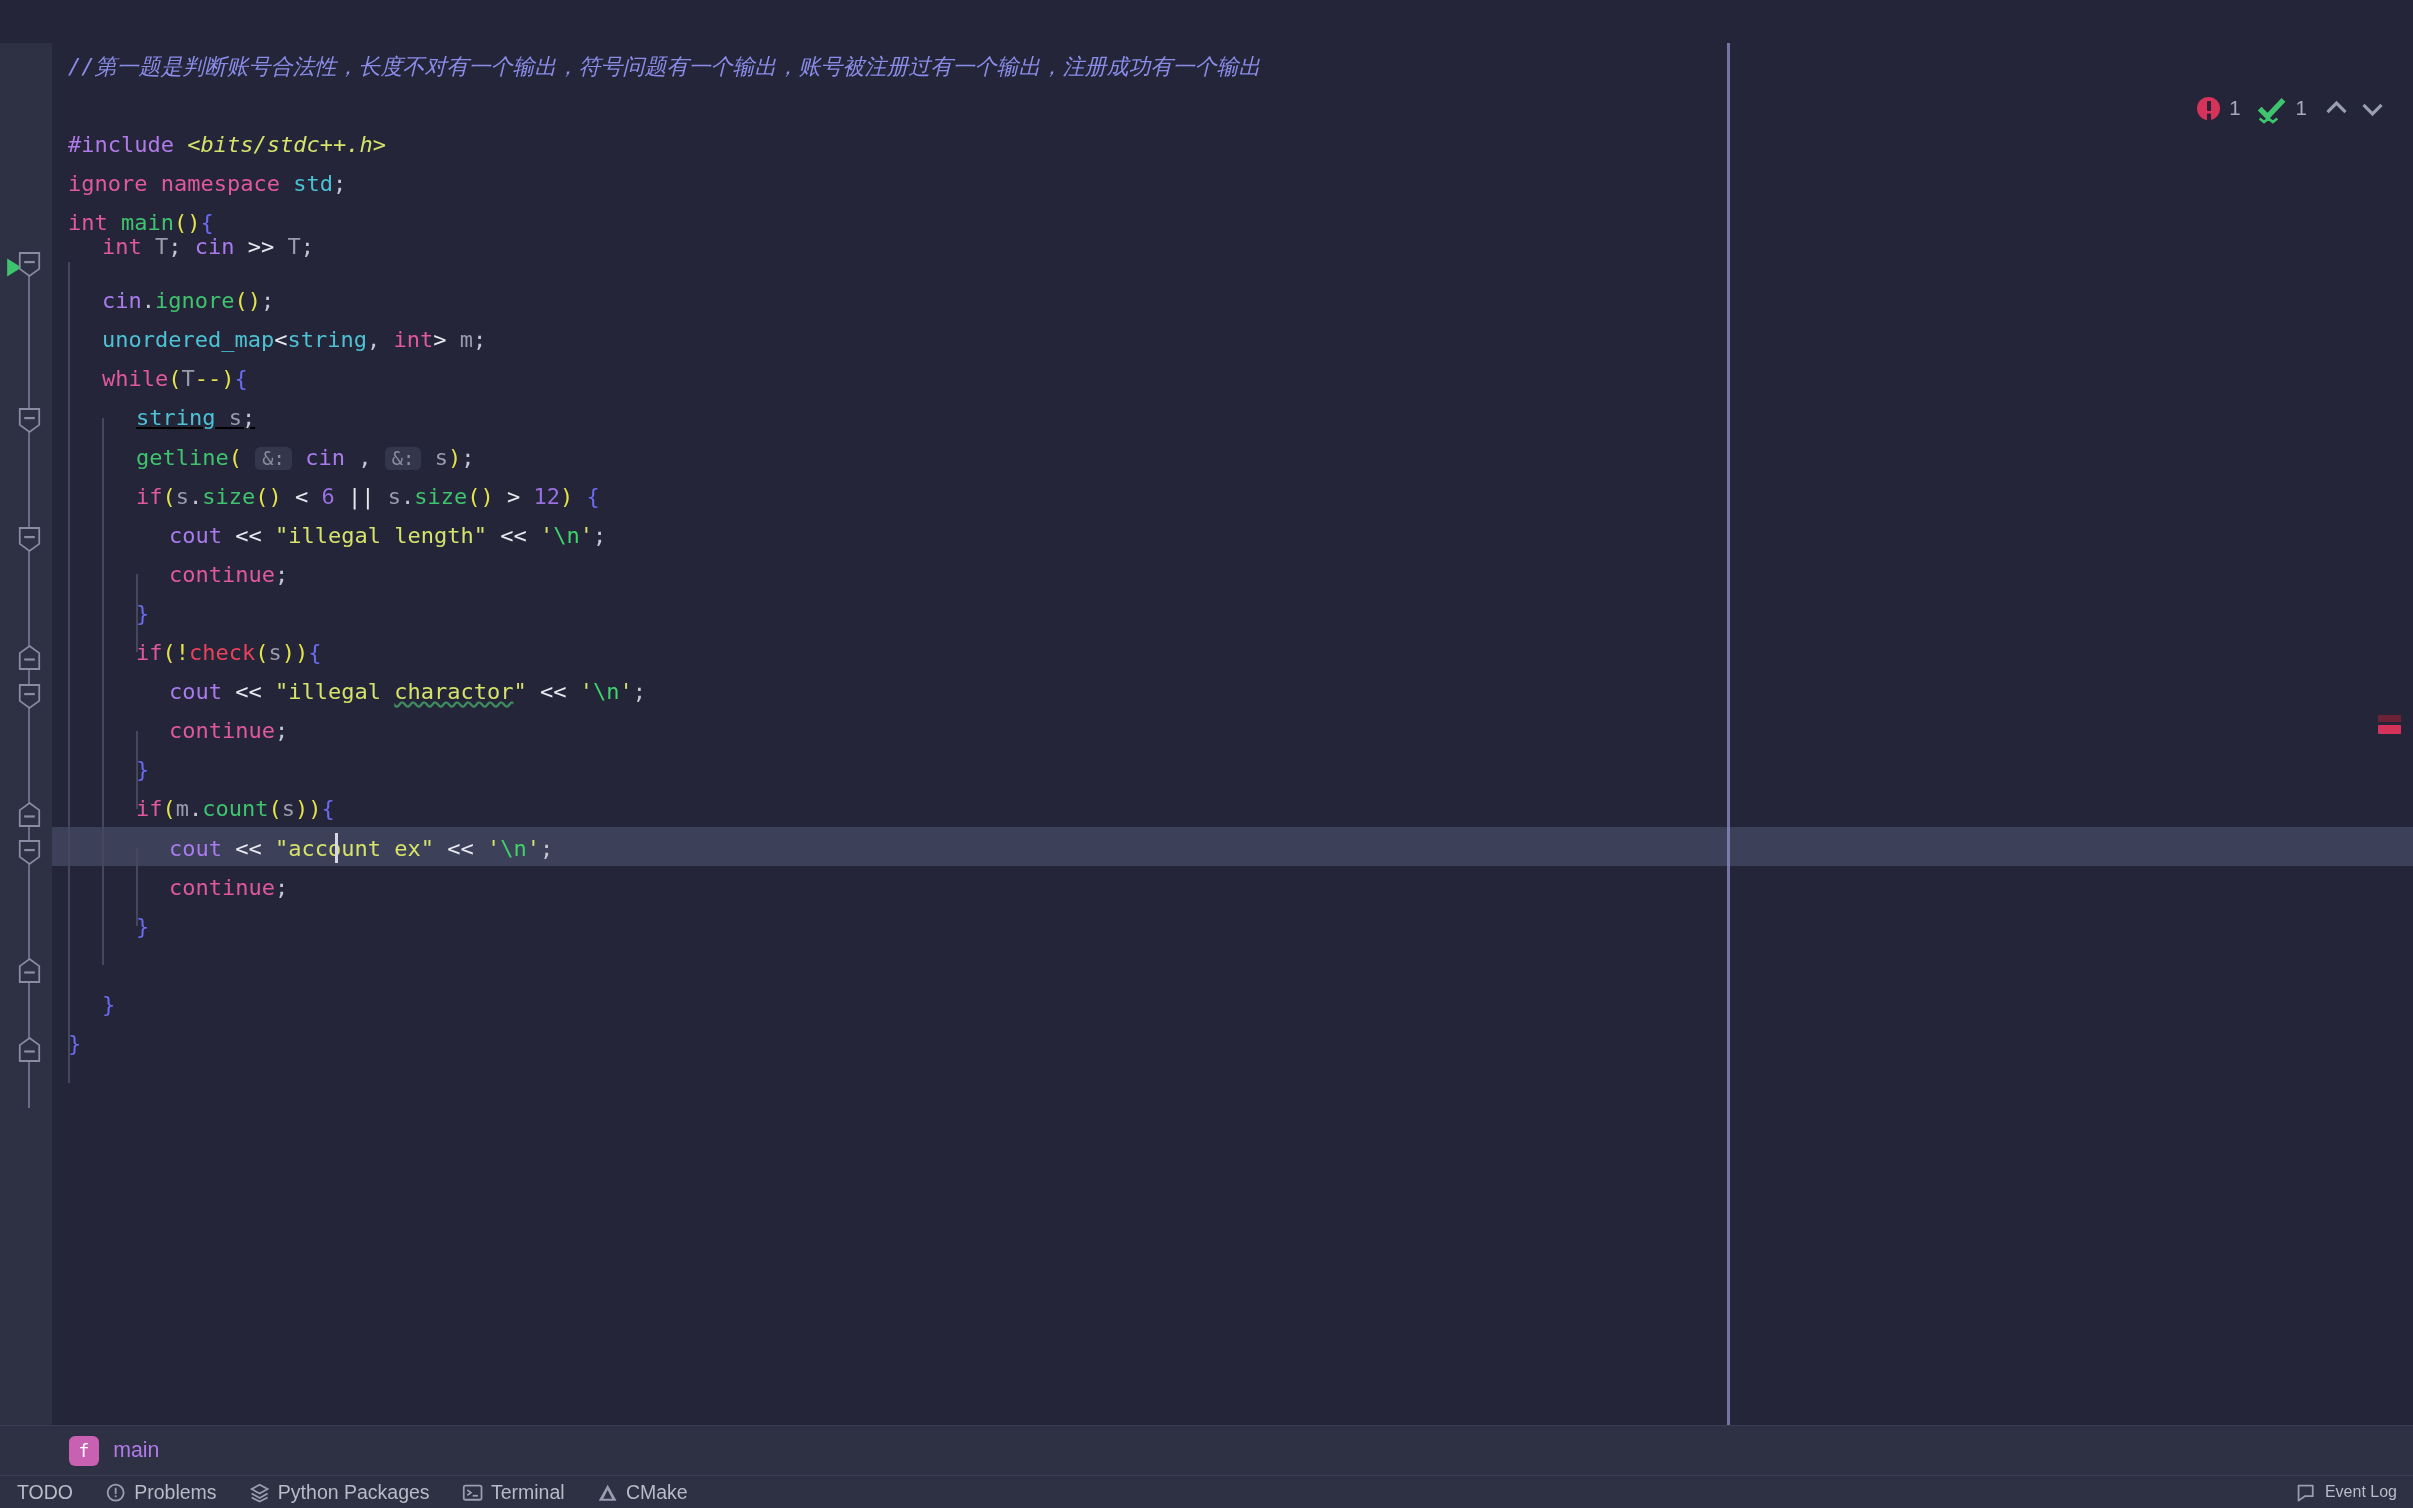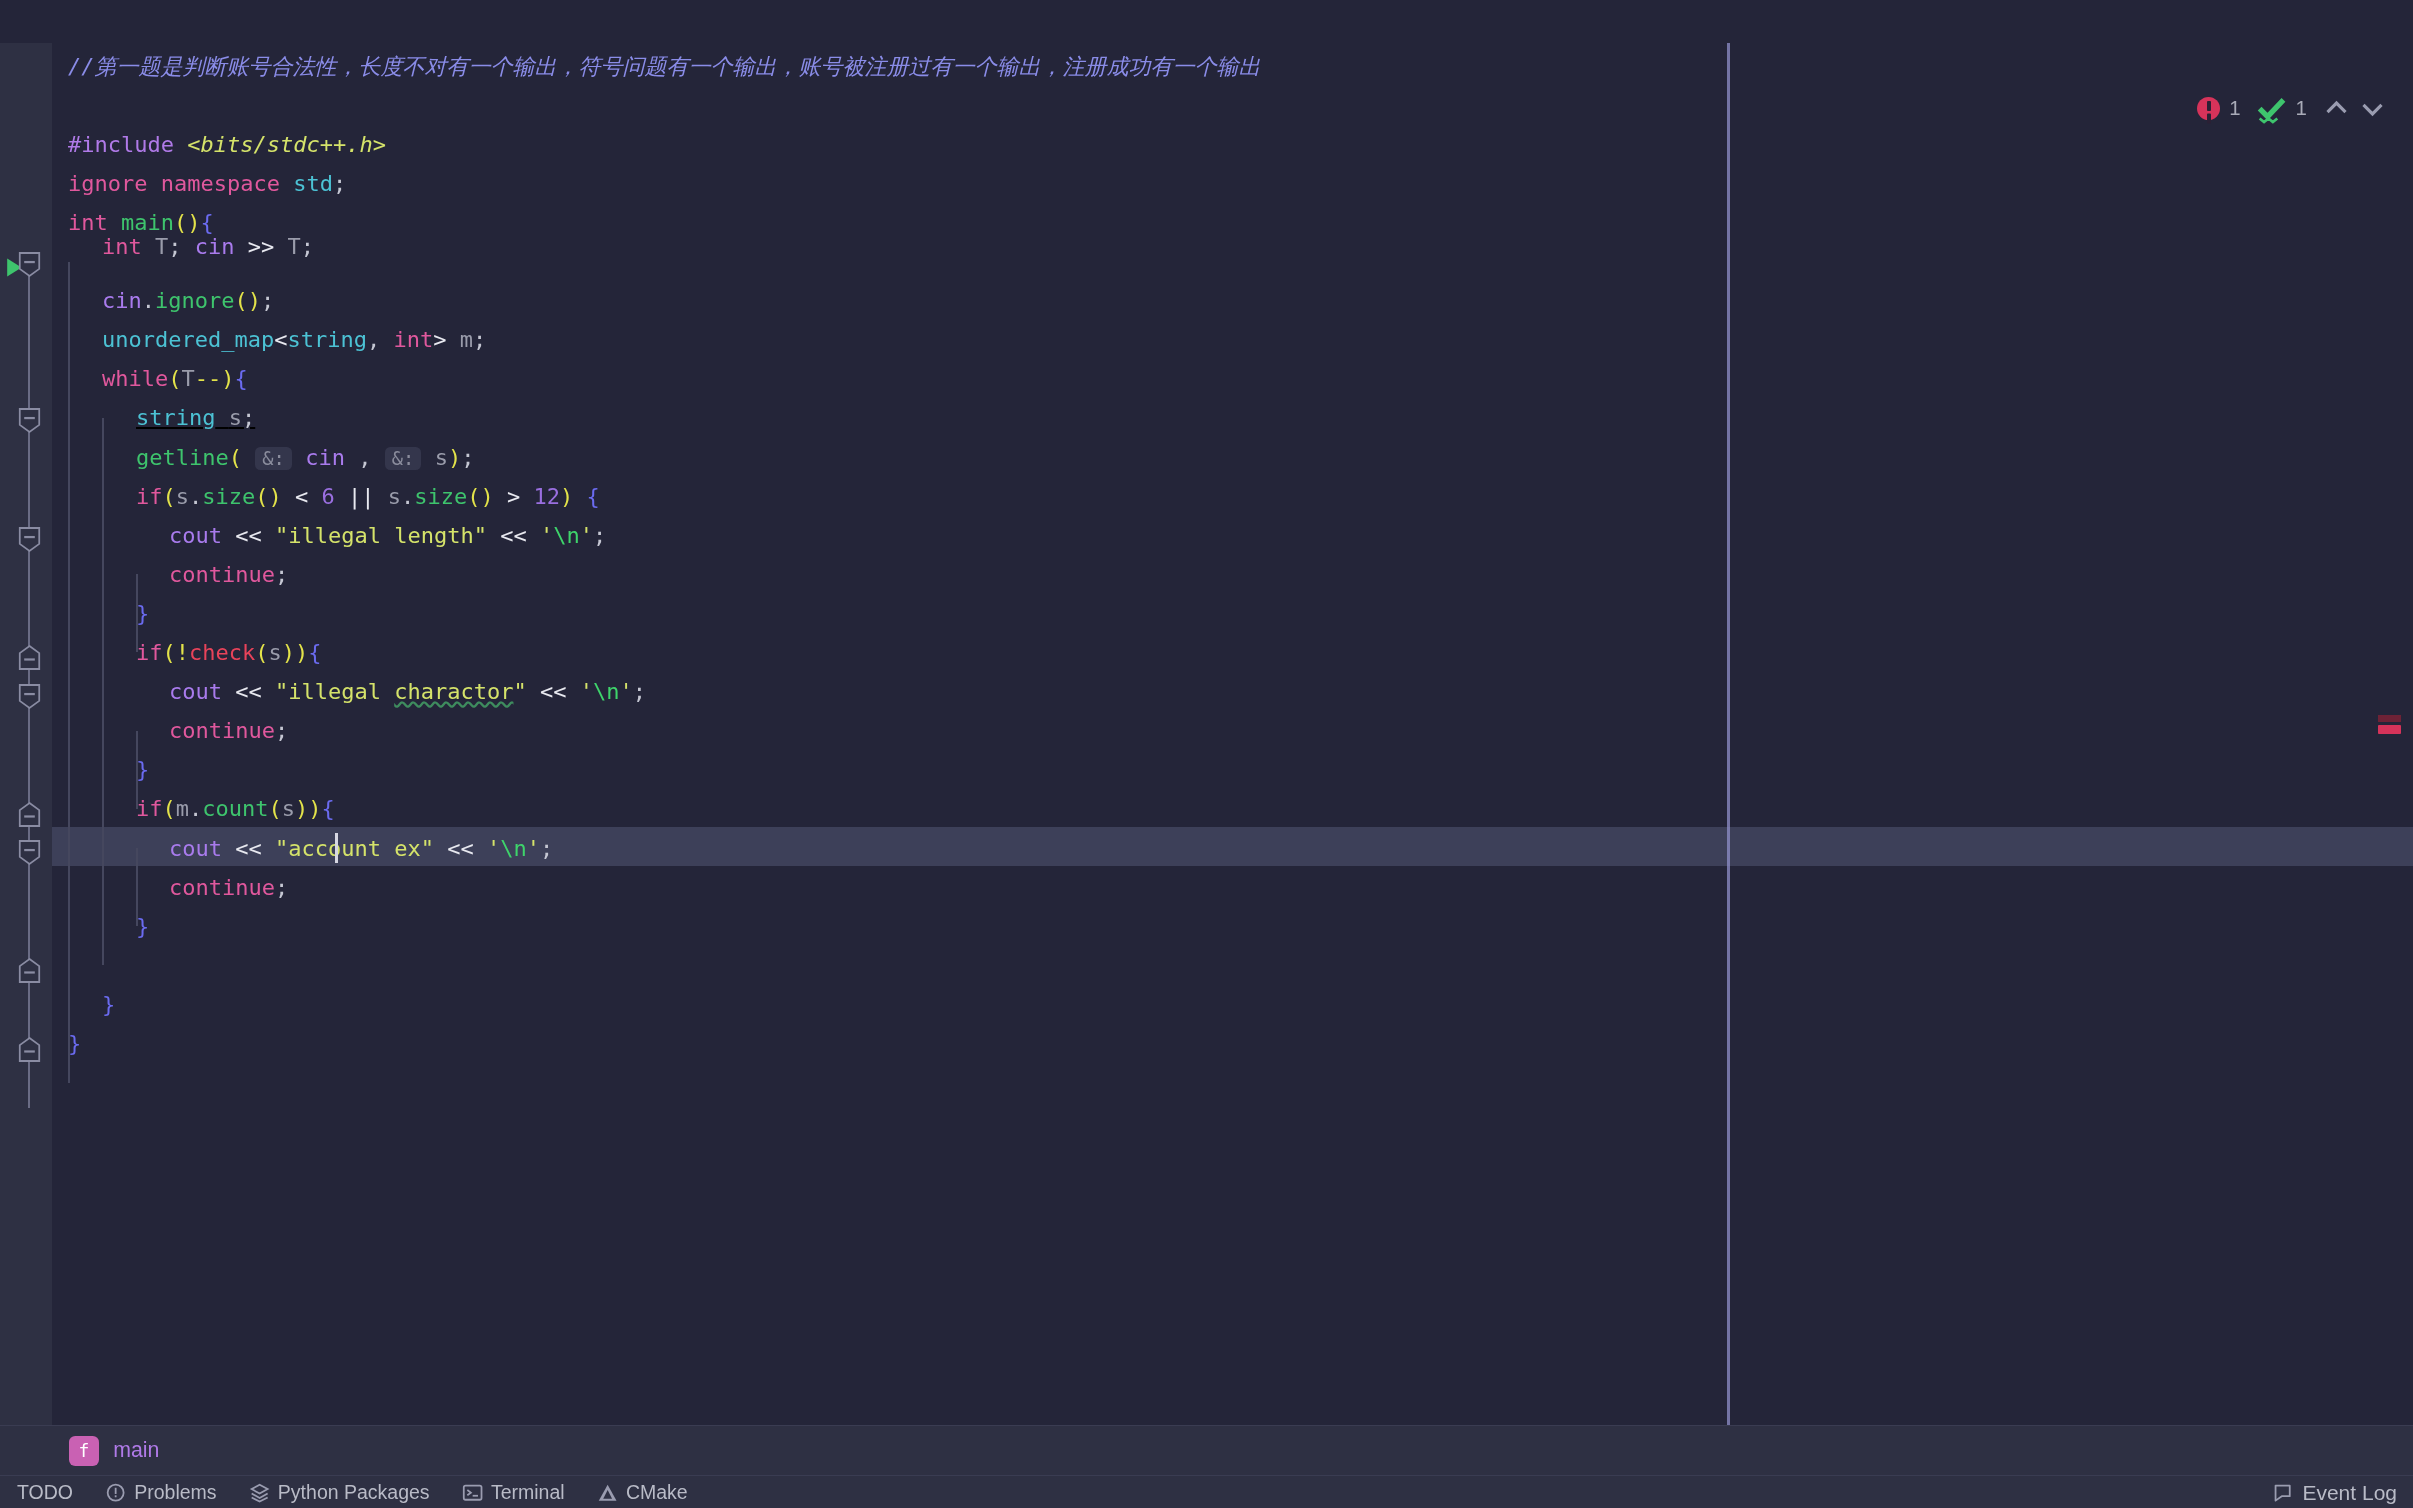--- a/index.html
+++ b/index.html
@@ -174,21 +174,21 @@
     background: #2e3043; display: flex; align-items: center;
     border-top: 0.9px solid #3a3c52;
   }
   .sb-item {
     display: flex; align-items: center; gap: 8px; color: #b9bbc7;
     font-size: 19.5px; cursor: pointer; margin-right: 32px;
   }
   .sb-item:first-child { margin-left: -12.4px; }
   .sb-right {
     position: absolute; right: 16px; display: flex; align-items: center; gap: 9px;
-    color: #b9bbc7; font-size: 21px; cursor: pointer;
+    color: #b9bbc7; font-size: 16px; cursor: pointer;
   }
   .sb-ico { width: 21.3px; height: 21.3px; display: inline-block; }
 </style>
 </head>
 <body>
 
 <div id="app">
 
   <div class="tabbar">
     <div class="tab">

